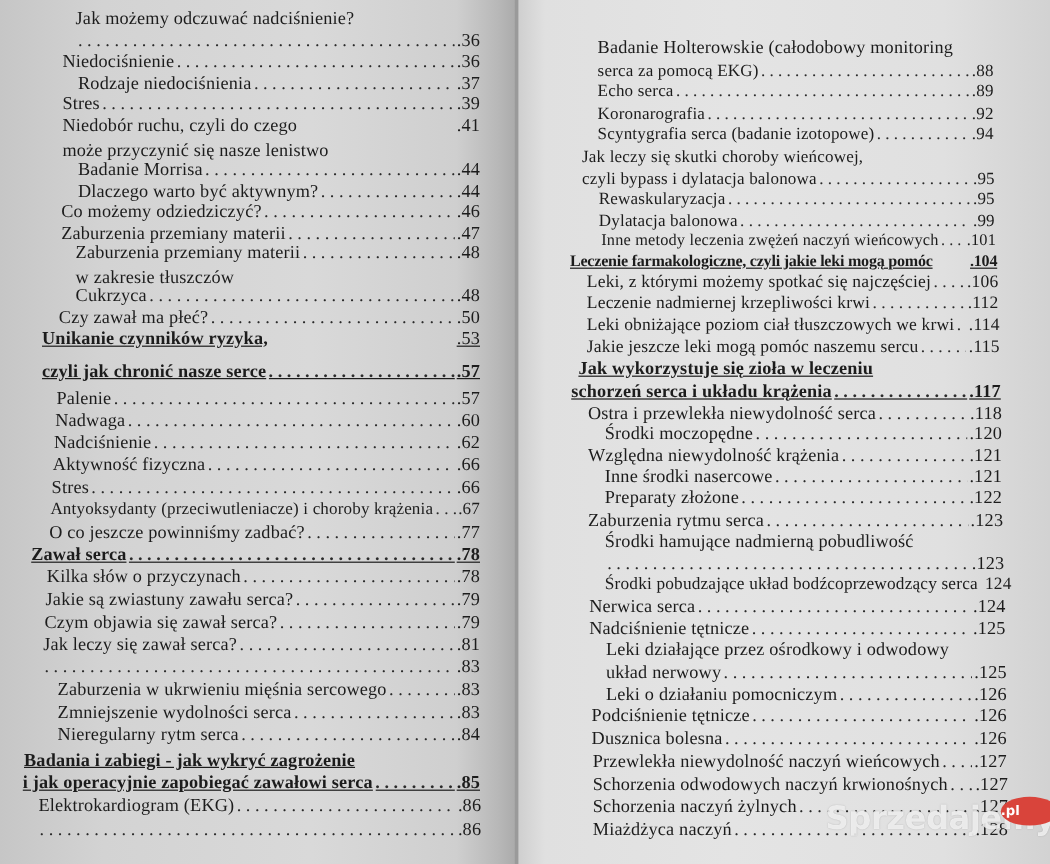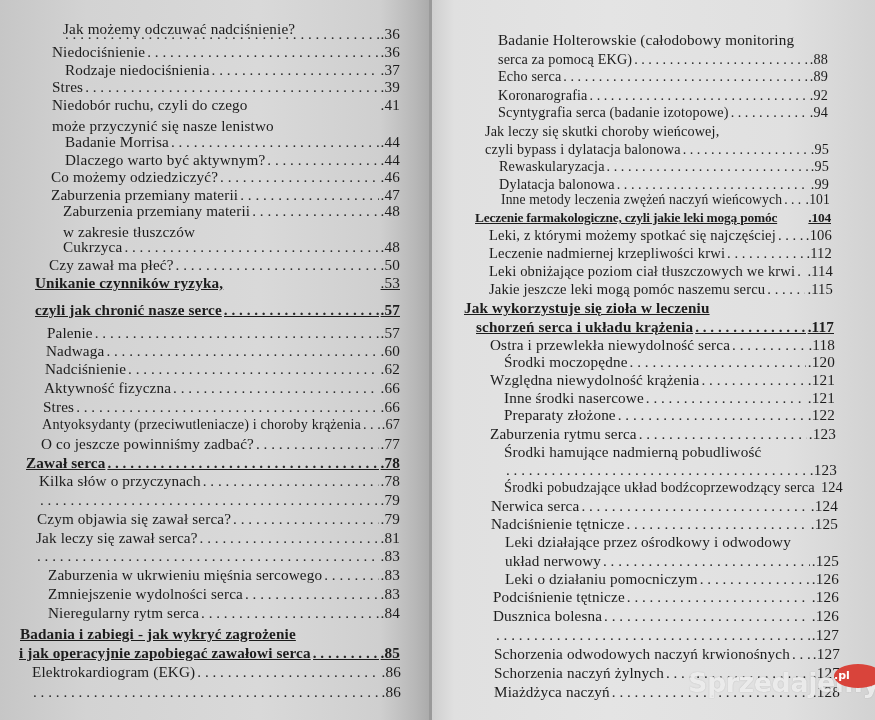--- a/index.html
+++ b/index.html
@@ -26,21 +26,21 @@
     text-shadow:0 0 1px rgba(120,120,120,0.6); }
   .wm-badge { position:absolute; left:834px; top:664px; width:48px; height:24px; border-radius:50%;
     background:#d9443b; color:#fff; font-family:"DejaVu Sans",sans-serif; font-weight:bold;
     font-size:11px; line-height:24px; }
 </style>
 </head>
 <body>
 
 <div class="page page-left">
   <div class="toc">
-    <div class="row nodots" style="top:19px;left:63px;width:336px">
+    <div class="row nodots" style="top:6px;left:63px;width:336px">
         <span class="t">Jak możemy odczuwać nadciśnienie?</span>
         <span class="d"></span>
         <span class="p"></span>
       </div>
     <div class="row" style="top:24px;left:63px;width:337px">
         <span class="d"></span>
         <span class="p">.36</span>
       </div>
     <div class="row" style="top:42px;left:52px;width:348px">
         <span class="t">Niedociśnienie</span>
@@ -156,20 +156,21 @@
         <span class="t">Zawał serca</span>
         <span class="d"></span>
         <span class="p">.78</span>
       </div>
     <div class="row" style="top:471px;left:39px;width:361px">
         <span class="t">Kilka słów o przyczynach</span>
         <span class="d"></span>
         <span class="p">.78</span>
       </div>
     <div class="row" style="top:490px;left:38px;width:362px">
+        <span class="t">Jakie są zwiastuny zawału serca?</span>
         <span class="d"></span>
         <span class="p">.79</span>
       </div>
     <div class="row" style="top:509px;left:37px;width:363px">
         <span class="t">Czym objawia się zawał serca?</span>
         <span class="d"></span>
         <span class="p">.79</span>
       </div>
     <div class="row" style="top:528px;left:36px;width:364px">
         <span class="t">Jak leczy się zawał serca?</span>
@@ -289,21 +290,21 @@
     <div class="row" style="top:262px;left:57px;width:344px;font-size:14.6px">
         <span class="t">Leki obniżające poziom ciał tłuszczowych we krwi</span>
         <span class="d"></span>
         <span class="p">.114</span>
       </div>
     <div class="row" style="top:280px;left:57px;width:344px;font-size:14.6px">
         <span class="t">Jakie jeszcze leki mogą pomóc naszemu sercu</span>
         <span class="d"></span>
         <span class="p">.115</span>
       </div>
-    <div class="row bold nodots" style="top:298px;left:32px;width:300px">
+    <div class="row bold nodots" style="top:298px;left:50px;width:300px">
         <span class="t">Jak wykorzystuje się zioła w leczeniu</span>
         <span class="d"></span>
         <span class="p"></span>
       </div>
     <div class="row bold" style="top:317px;left:44px;width:358px">
         <span class="t">schorzeń serca i układu krążenia</span>
         <span class="d"></span>
         <span class="p">.117</span>
       </div>
     <div class="row" style="top:335px;left:58px;width:345px">
@@ -379,20 +380,21 @@
         <span class="t">Podciśnienie tętnicze</span>
         <span class="d"></span>
         <span class="p">.126</span>
       </div>
     <div class="row" style="top:606px;left:61px;width:346px">
         <span class="t">Dusznica bolesna</span>
         <span class="d"></span>
         <span class="p">.126</span>
       </div>
     <div class="row" style="top:625px;left:62px;width:345px">
+        <span class="t">Przewlekła niewydolność naczyń wieńcowych</span>
         <span class="d"></span>
         <span class="p">.127</span>
       </div>
     <div class="row" style="top:644px;left:62px;width:346px">
         <span class="t">Schorzenia odwodowych naczyń krwionośnych</span>
         <span class="d"></span>
         <span class="p">.127</span>
       </div>
     <div class="row" style="top:663px;left:62px;width:346px">
         <span class="t">Schorzenia naczyń żylnych</span>

